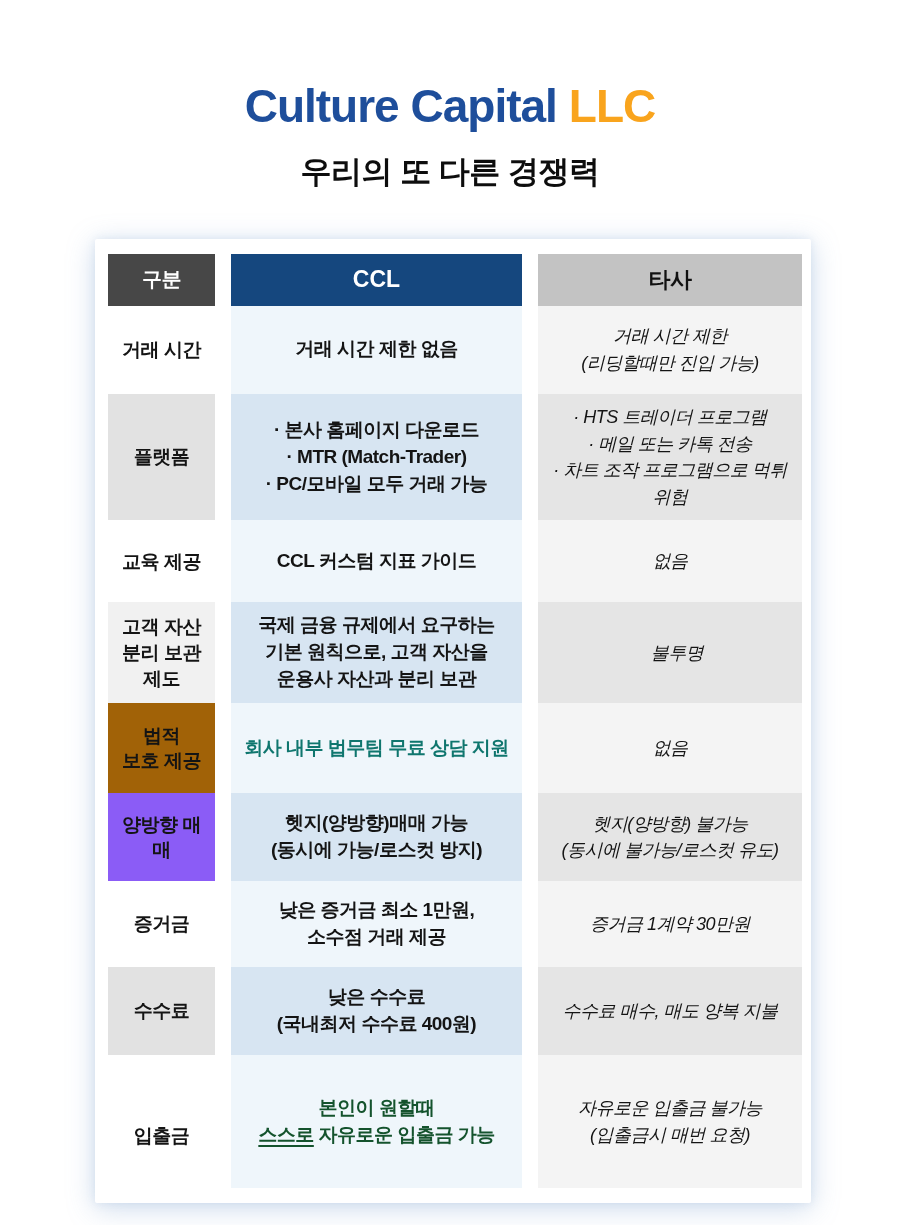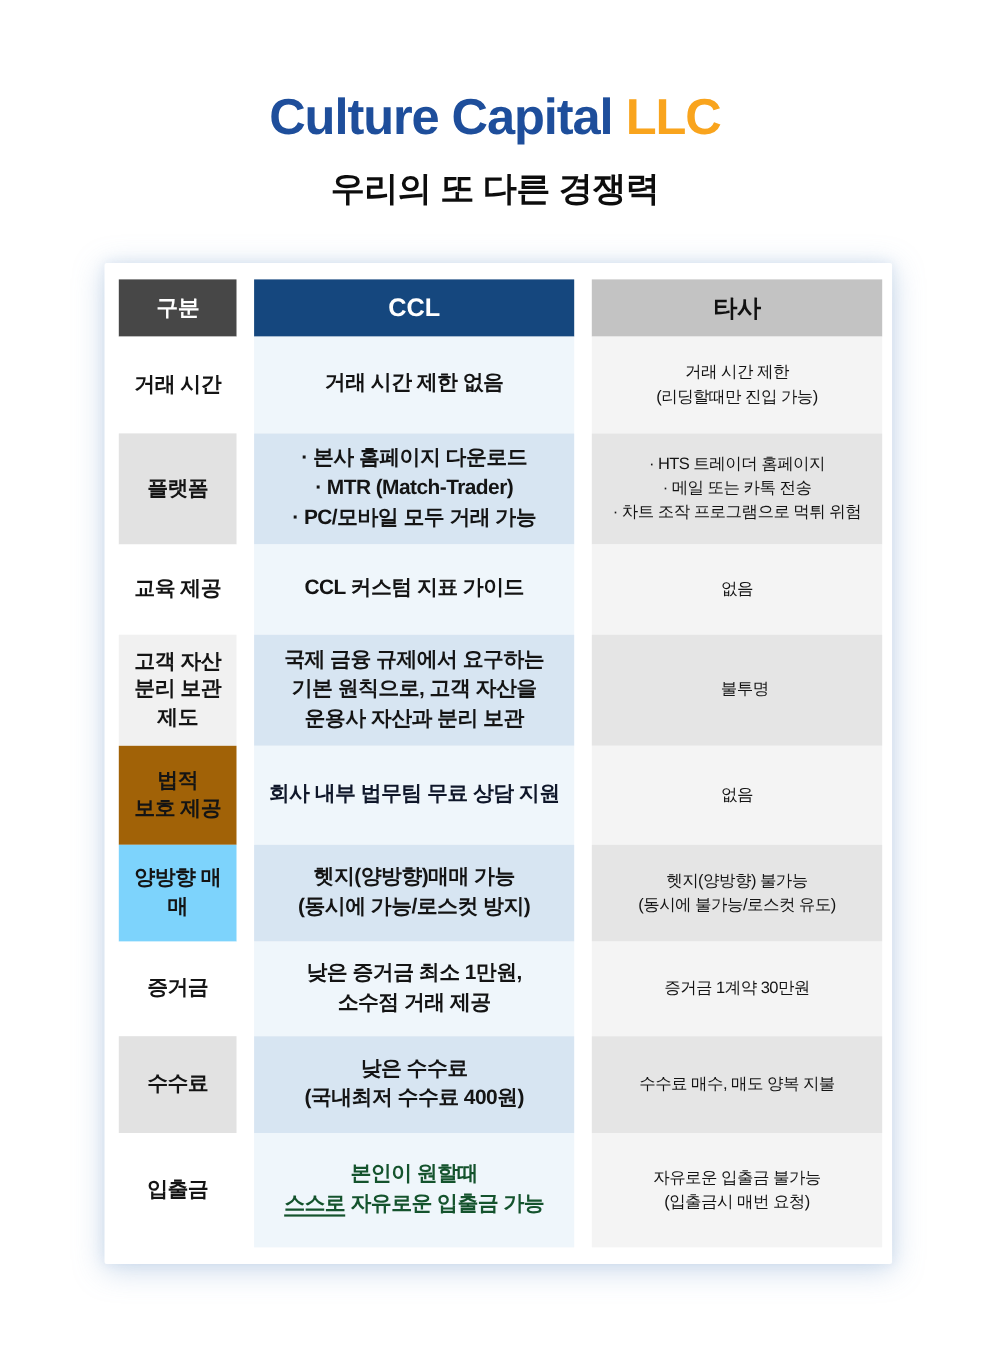--- a/index.html
+++ b/index.html
@@ -55,21 +55,21 @@
     text-align:center;
     padding:10px 6px;
   }
   .cell-header { height:52px; font-weight:700; padding:0 4px; }
   .cell-header.h-label { font-size:20px; letter-spacing:-0.5px; }
   .cell-header.h-ccl   { font-size:23px; letter-spacing:0; }
   .cell-header.h-other { font-size:22px; letter-spacing:-0.5px; }
 
   .cell-label { font-size:19px; font-weight:700; line-height:1.35; letter-spacing:-0.5px; }
   .cell-ccl   { font-size:19px; font-weight:700; line-height:1.42; letter-spacing:-0.5px; }
-  .cell-other { font-size:15px; font-weight:400; line-height:1.48; letter-spacing:-0.5px; }
+  .cell-other { font-size:18px; font-weight:400; line-height:1.48; letter-spacing:-0.5px;font-style:italic; }
 
   .cell .line { display:block; }
   .u-mark {
     text-decoration:underline;
     text-decoration-thickness:2px;
     text-underline-offset:4px;
   }
 </style>
 </head>
 <body>
@@ -99,21 +99,21 @@
         </div>
         <div class="cell cell-label" style="min-height: 100px; background: rgb(226, 226, 226);">
           <span class="line">플랫폼</span>
         </div>
         <div class="cell cell-ccl" style="min-height: 100px; background: rgb(215, 229, 242); color: rgb(20, 20, 20);">
           <span class="line">· 본사 홈페이지 다운로드</span>
           <span class="line">· MTR (Match-Trader)</span>
           <span class="line">· PC/모바일 모두 거래 가능</span>
         </div>
         <div class="cell cell-other" style="min-height: 100px; background: rgb(229, 229, 229); color: rgb(20, 20, 20);">
-          <span class="line">· HTS 트레이더 홈페이지</span>
+          <span class="line">· HTS 트레이더 프로그램</span>
           <span class="line">· 메일 또는 카톡 전송</span>
           <span class="line">· 차트 조작 프로그램으로 먹튀 위험</span>
         </div>
         <div class="cell cell-label" style="min-height: 82px; background: rgb(255, 255, 255);">
           <span class="line">교육 제공</span>
         </div>
         <div class="cell cell-ccl" style="min-height: 82px; background: rgb(239, 246, 251); color: rgb(20, 20, 20);">
           <span class="line">CCL 커스텀 지표 가이드</span>
         </div>
         <div class="cell cell-other" style="min-height: 82px; background: rgb(244, 244, 244); color: rgb(20, 20, 20);">
@@ -129,27 +129,27 @@
           <span class="line">기본 원칙으로, 고객 자산을</span>
           <span class="line">운용사 자산과 분리 보관</span>
         </div>
         <div class="cell cell-other" style="min-height: 90px; background: rgb(229, 229, 229); color: rgb(20, 20, 20); padding-left: 20px;">
           <span class="line">불투명</span>
         </div>
         <div class="cell cell-label" style="min-height: 90px; background: #a16207;">
           <span class="line">법적</span>
           <span class="line">보호 제공</span>
         </div>
-        <div class="cell cell-ccl" style="min-height: 90px; background: rgb(239, 246, 251); color: #0f172a; justify-content: center;">
+        <div class="cell cell-ccl" style="min-height: 90px; background: rgb(239, 246, 251); color: #0f766e; justify-content: center;">
           <span class="line">회사 내부 법무팀 무료 상담 지원</span>
         </div>
         <div class="cell cell-other" style="min-height: 90px; background: rgb(244, 244, 244); color: rgb(20, 20, 20);">
           <span class="line">없음</span>
         </div>
-        <div class="cell cell-label" style="min-height: 88px; background: #7dd3fc;">
+        <div class="cell cell-label" style="min-height: 88px; background: #8b5cf6;">
           <span class="line">양방향 매매</span>
         </div>
         <div class="cell cell-ccl" style="min-height: 88px; background: rgb(215, 229, 242); color: rgb(20, 20, 20);">
           <span class="line">헷지(양방향)매매 가능</span>
           <span class="line">(동시에 가능/로스컷 방지)</span>
         </div>
         <div class="cell cell-other" style="min-height: 88px; background: rgb(229, 229, 229); color: rgb(20, 20, 20);">
           <span class="line">헷지(양방향) 불가능</span>
           <span class="line">(동시에 불가능/로스컷 유도)</span>
         </div>
@@ -166,21 +166,21 @@
         <div class="cell cell-label" style="min-height: 88px; background: rgb(226, 226, 226);">
           <span class="line">수수료</span>
         </div>
         <div class="cell cell-ccl" style="min-height: 88px; background: rgb(215, 229, 242); color: rgb(20, 20, 20);">
           <span class="line">낮은 수수료</span>
           <span class="line">(국내최저 수수료 400원)</span>
         </div>
         <div class="cell cell-other" style="min-height: 88px; background: rgb(229, 229, 229); color: rgb(20, 20, 20);">
           <span class="line">수수료 매수, 매도 양복 지불</span>
         </div>
-        <div class="cell cell-label" style="min-height: 104px; background: rgb(255, 255, 255);">
+        <div class="cell cell-label" style="min-height: 104px; background: rgb(255, 255, 255); margin-top: 29px;">
           <span class="line">입출금</span>
         </div>
         <div class="cell cell-ccl" style="min-height: 104px; background: rgb(239, 246, 251); color: #14532d;">
           <span class="line">본인이 원할때</span>
           <span class="line"><span class="u-mark">스스로</span> 자유로운 입출금 가능</span>
         </div>
         <div class="cell cell-other" style="min-height: 104px; background: rgb(244, 244, 244); color: rgb(20, 20, 20);">
           <span class="line">자유로운 입출금 불가능</span>
           <span class="line">(입출금시 매번 요청)</span>
         </div>

